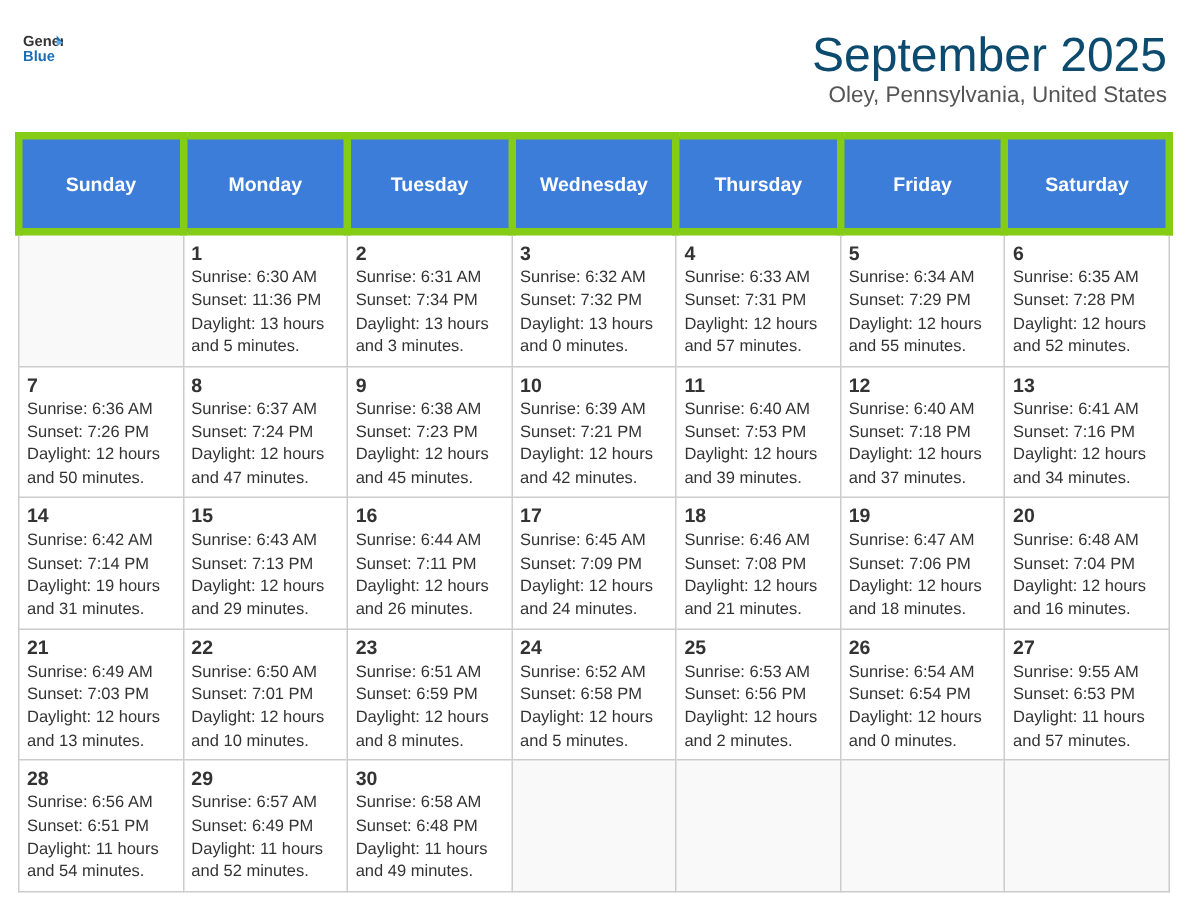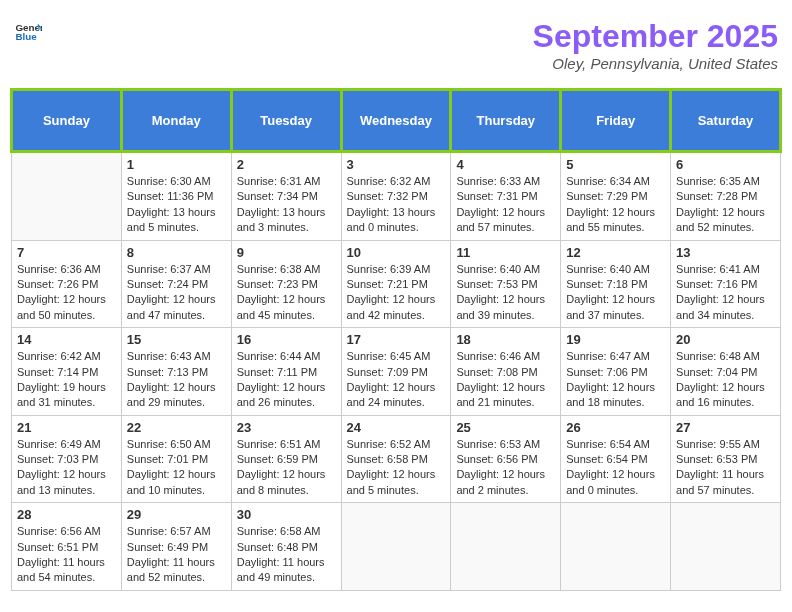--- a/index.html
+++ b/index.html
@@ -24,42 +24,41 @@
     }
     .logo-icon {
       width: 28px;
       height: 28px;
     }
     .title-section {
       text-align: right;
     }
     .month-title {
       font-size: 32px;
-      color: #8b5cf6;
-      font-weight: bold;
+      color: #0c4a6e;
+      font-weight: normal;
       margin-left: 32px;
     }
     .location-title {
       font-size: 15px;
       color: #555;
-      font-style: italic;
     }
     table {
       width: 100%;
       border-collapse: collapse;
       table-layout: fixed;
     }
     th {
       background-color: #3b7dd8;
       color: white;
       text-align: center;
       padding: 22px 4px;
       font-size: 13px;
       font-weight: bold;
-      border: 3px solid #84cc16;
+      border: 5px solid #84cc16;
     }
     td {
       border: 1px solid #ccc;
       vertical-align: top;
       padding: 4px 5px;
       font-size: 10.5px;
       color: #333;
       height: 80px;
     }
     .day-number {

